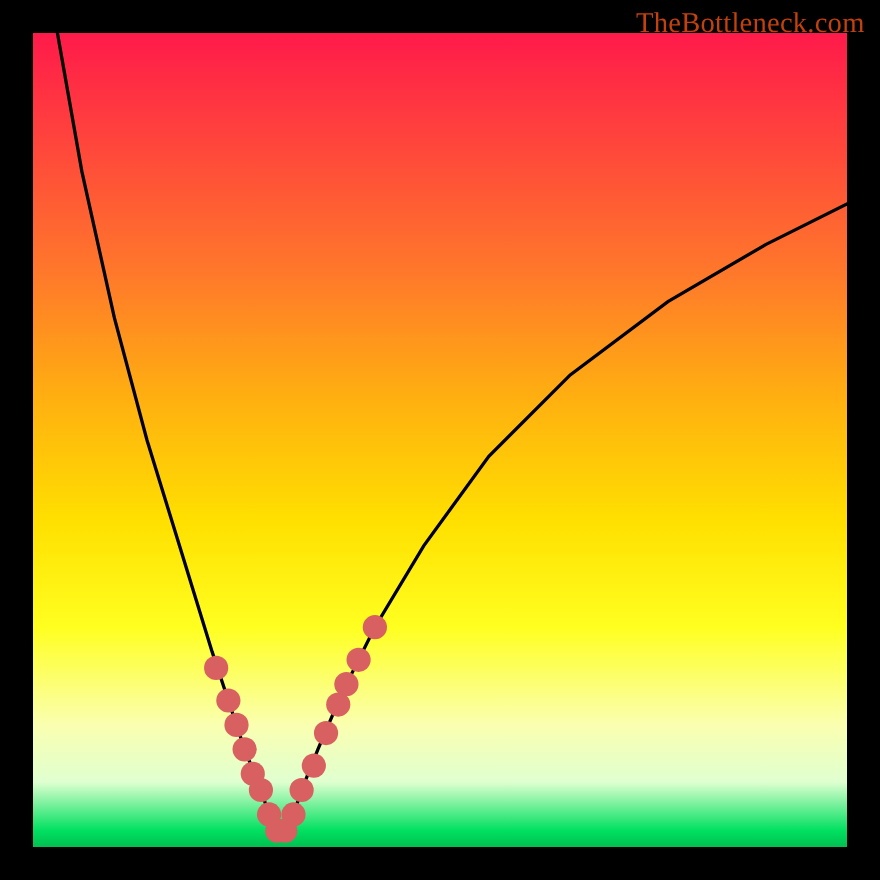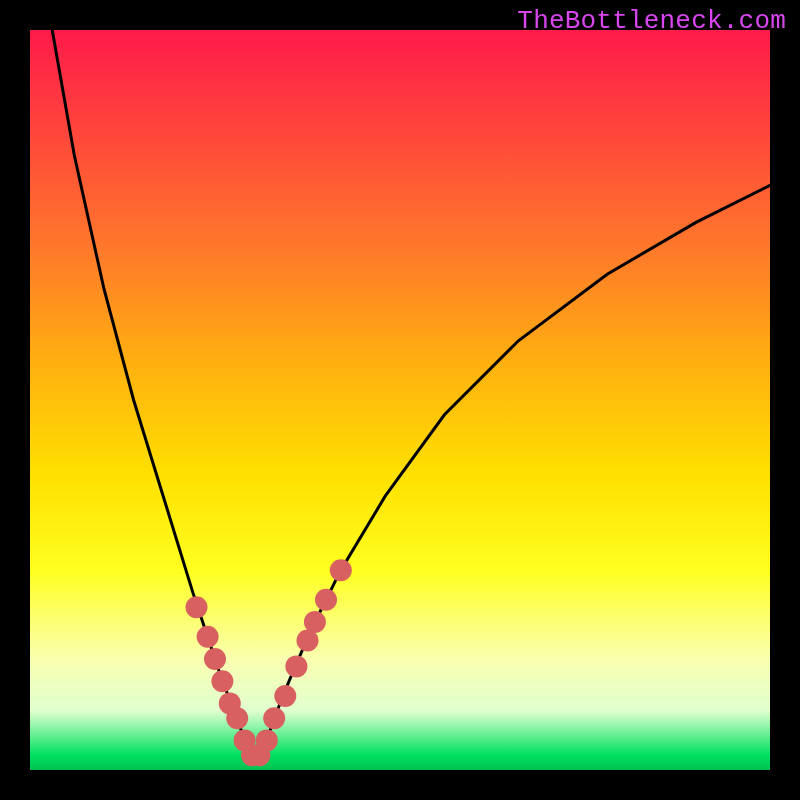--- a/index.html
+++ b/index.html
@@ -26,22 +26,22 @@
       #faffb0 85%,
       #e0ffd0 92%,
       #00e060 98%,
       #00c050 100%
     );
   }
   .watermark {
     position: absolute;
     top: 6px;
     right: 14px;
-    color: #d946ef;
-    font-family: Liberation Mono, monospace;
+    color: #c2410c;
+    font-family: Liberation Serif, serif;
     font-size: 26px;
     font-weight: 500;
     letter-spacing: 0.2px;
     z-index: 10;
   }
   svg.plot {
     position: absolute;
     left: 0;
     top: 0;
     width: 740px;

